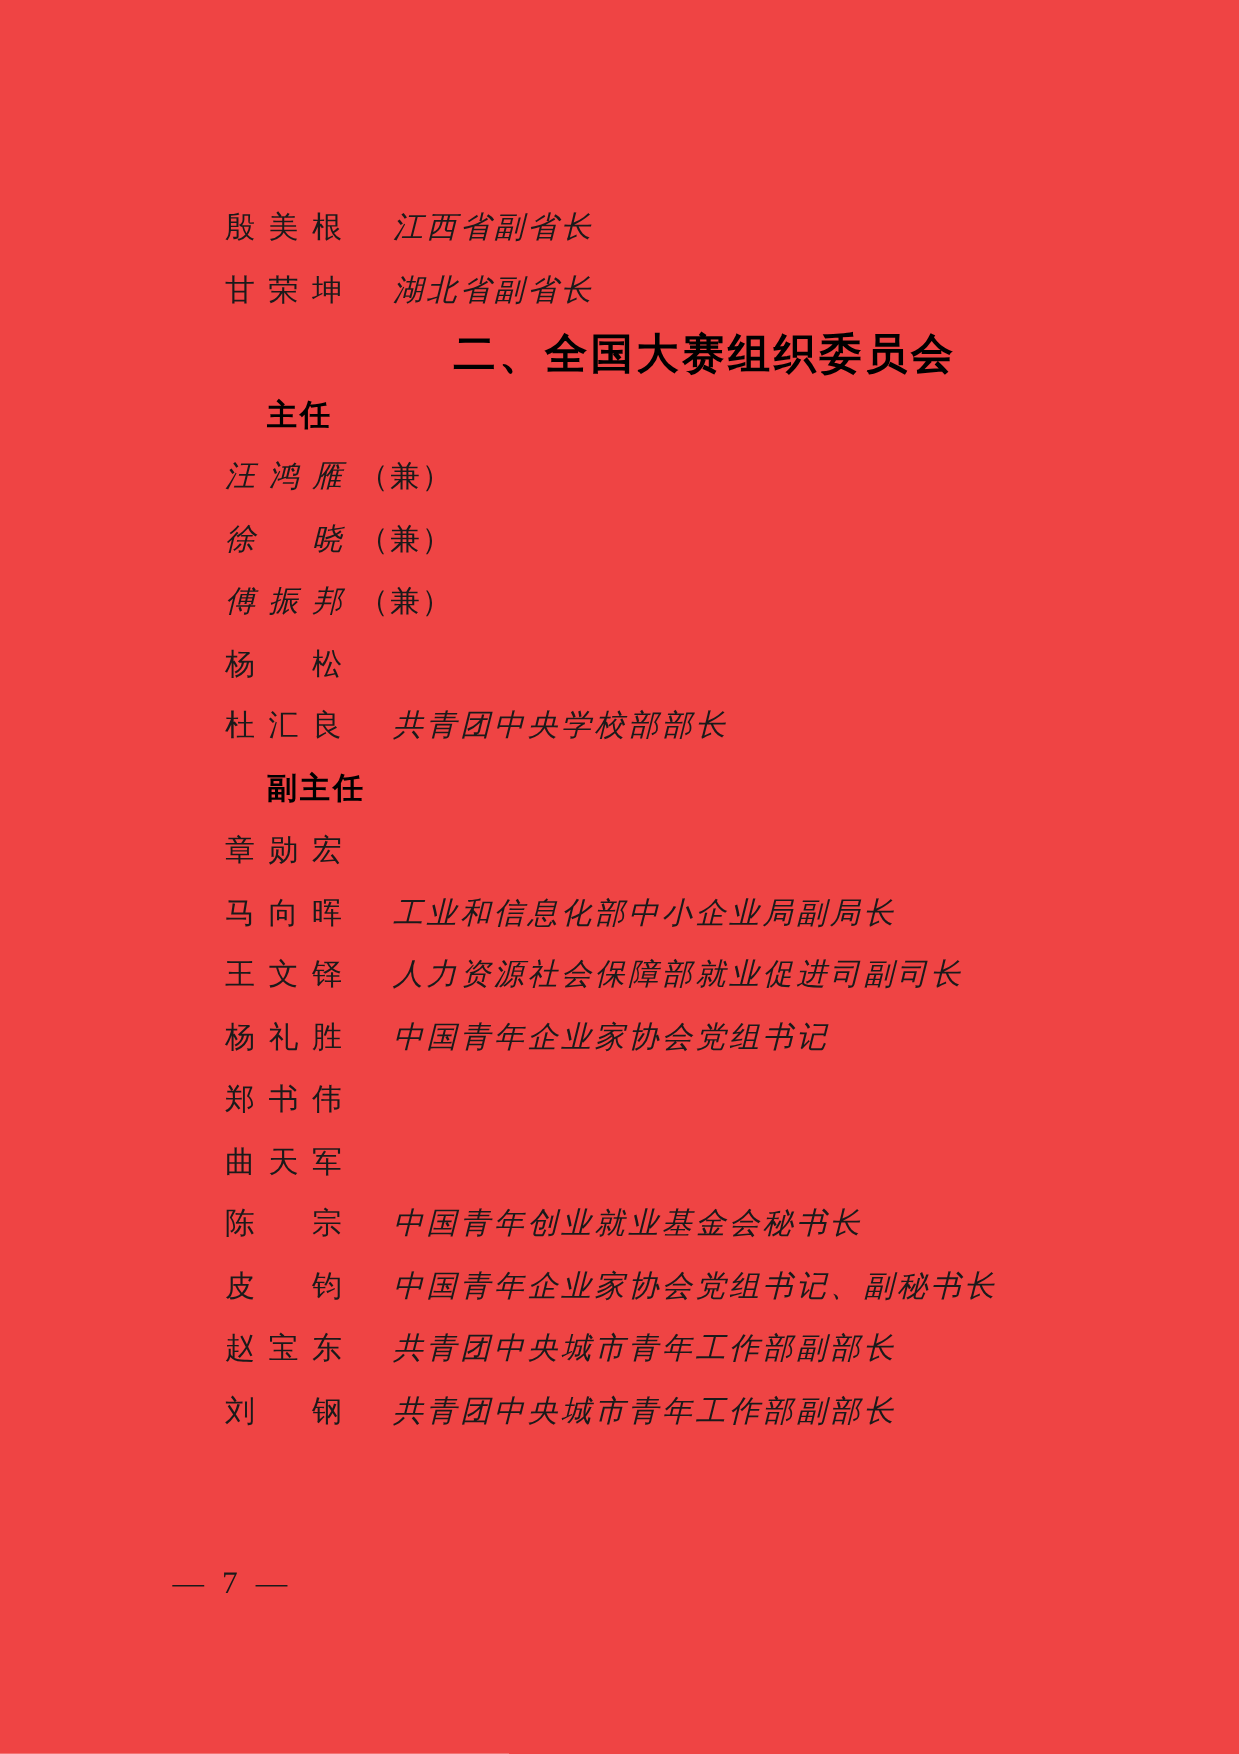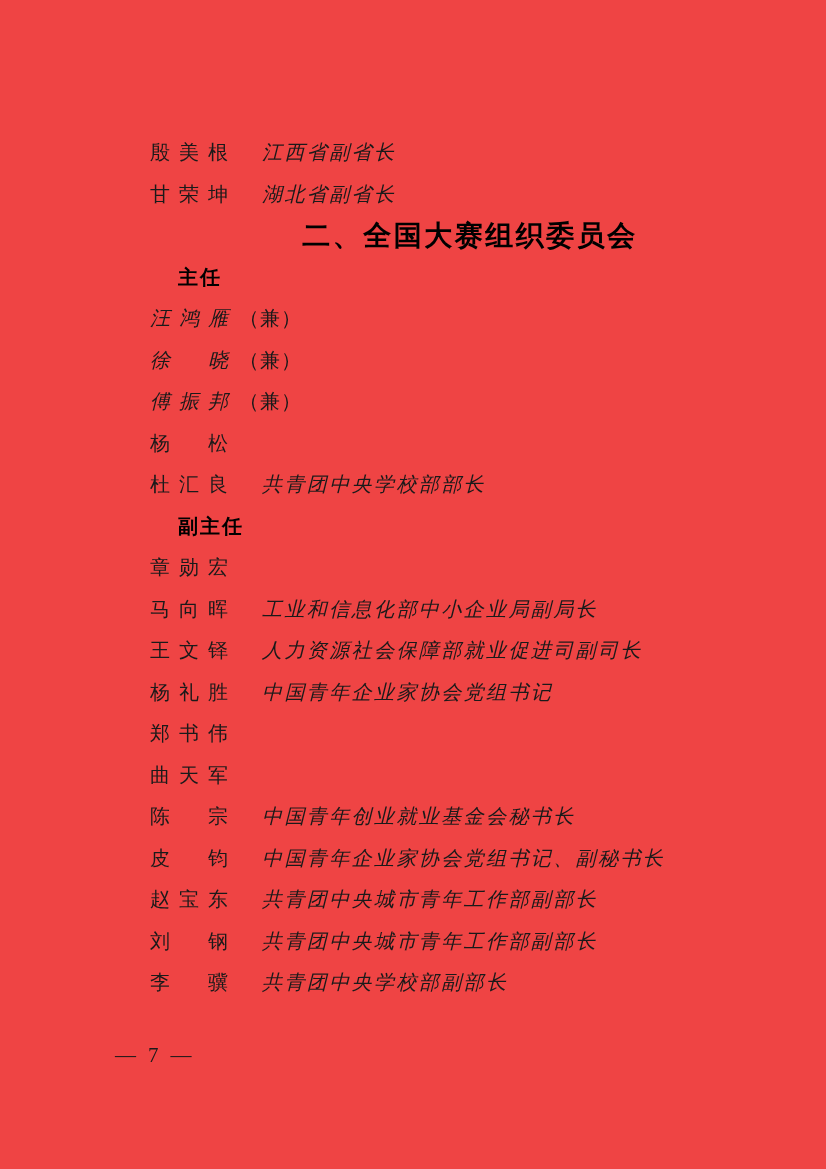--- a/index.html
+++ b/index.html
@@ -121,24 +121,20 @@
     <div class="row entry">
       <span class="name">赵宝东</span>
       <span class="title">共青团中央城市青年工作部副部长</span>
     </div>
 
     <div class="row entry">
       <span class="name">刘　钢</span>
       <span class="title">共青团中央城市青年工作部副部长</span>
     </div>
 
-    <div class="row entry">
-      <span class="name">李　骥</span>
-      <span class="title">共青团中央学校部副部长</span>
-    </div>
 
   </div>
 
   <div class="page-footer">
     <span>—</span>
     <span>7</span>
     <span>—</span>
   </div>
 </div>
 

